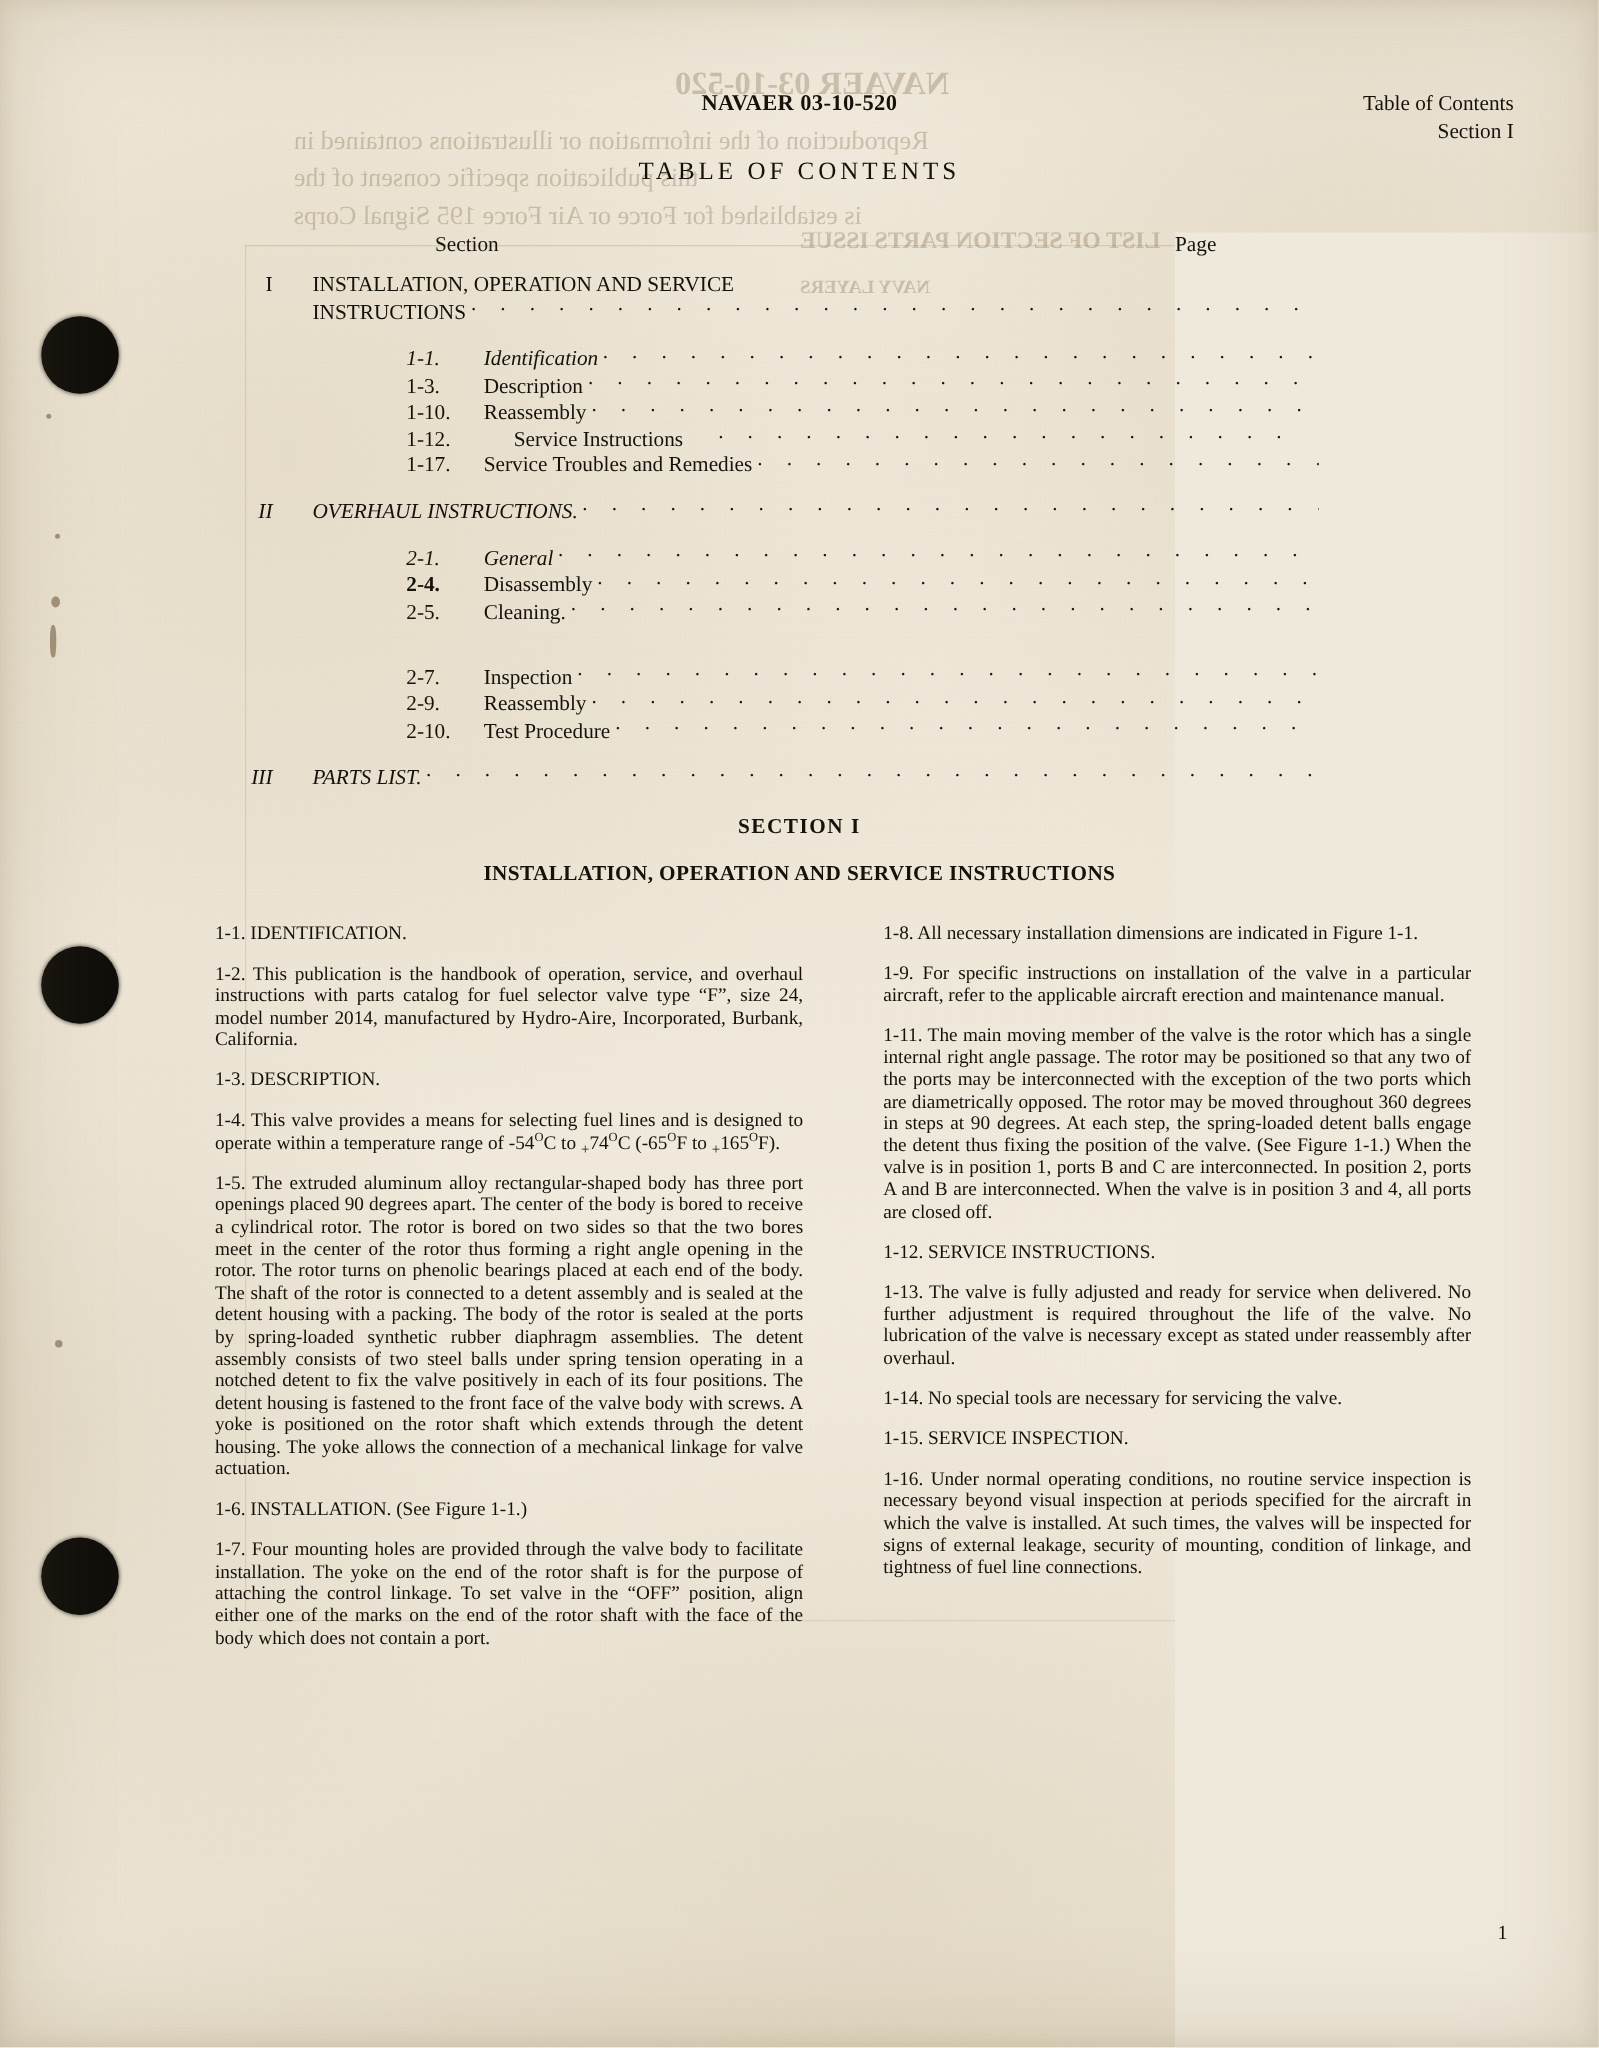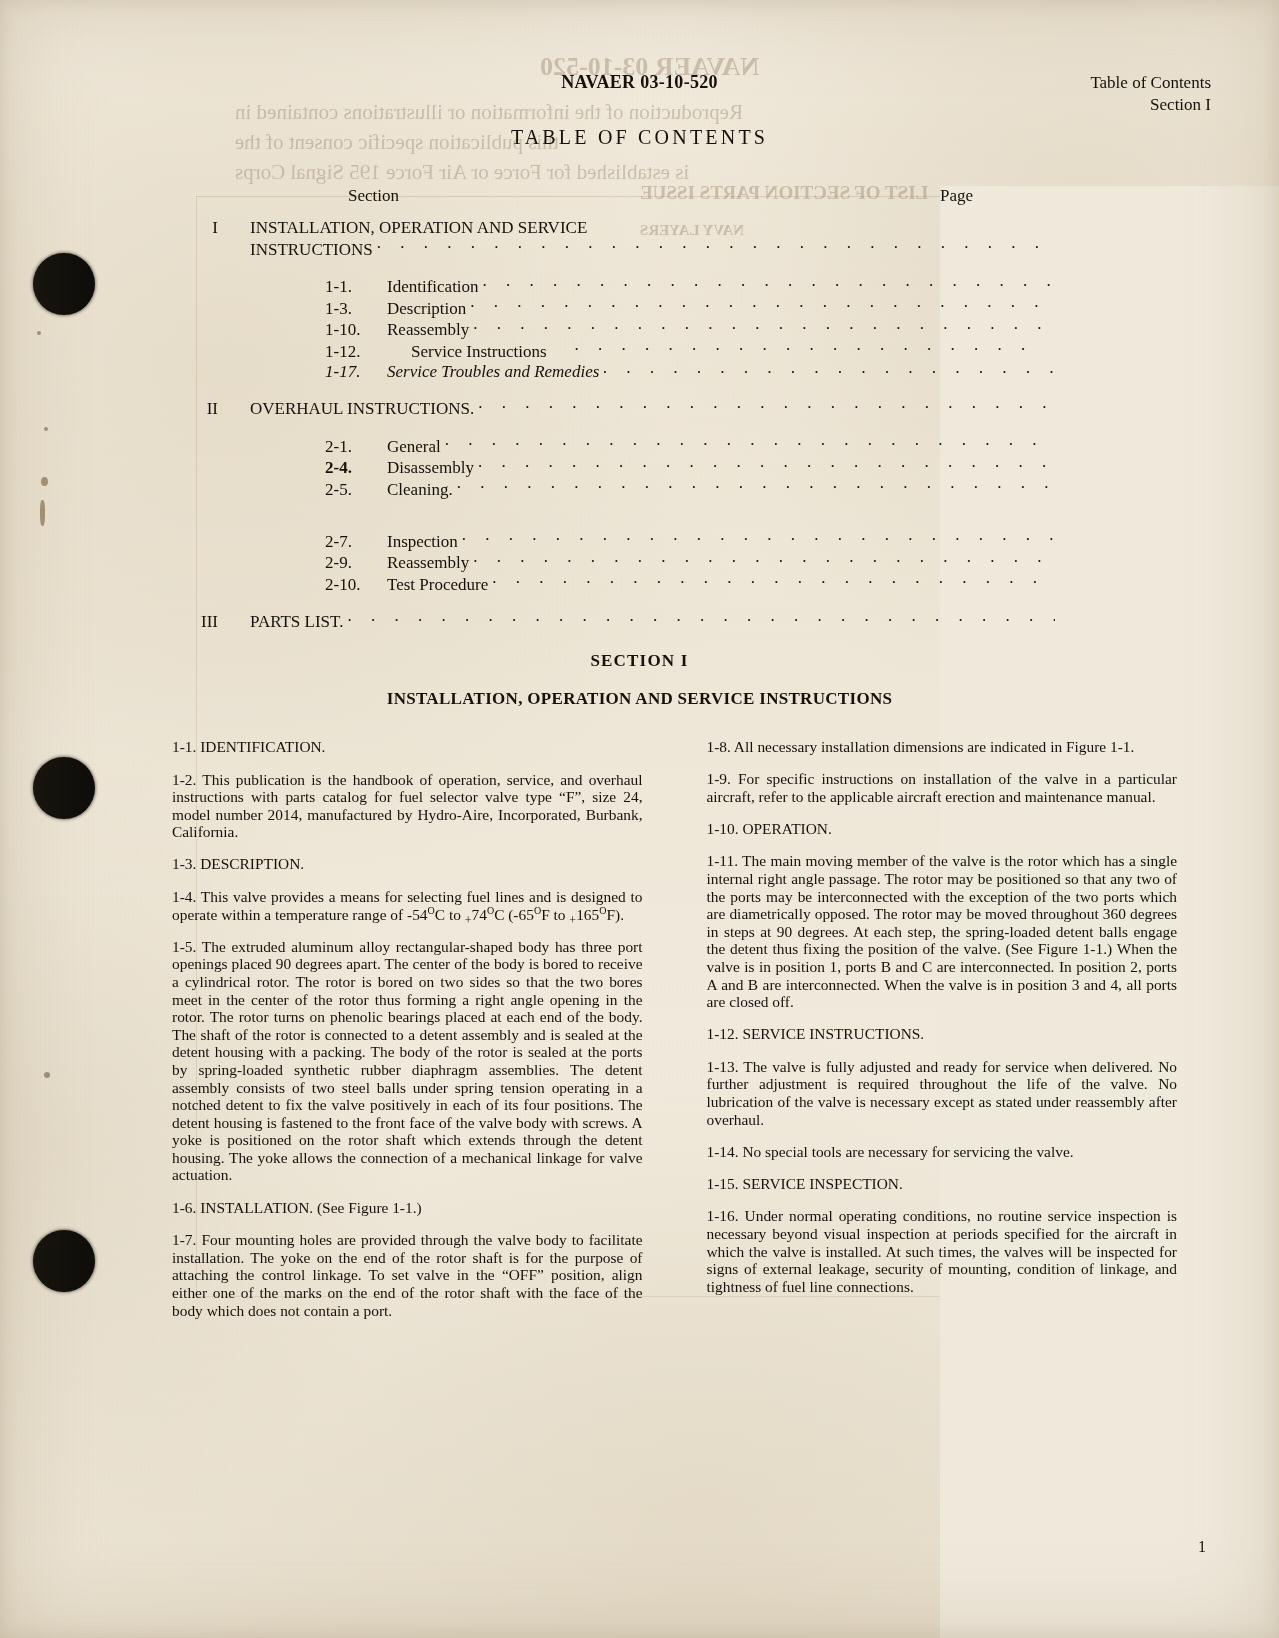--- a/index.html
+++ b/index.html
@@ -107,21 +107,21 @@
     left: 175px;
     top: 218px;
     width: 940px;
     font-size: 17px;
   }
   .toc-row {
     display: flex;
     align-items: baseline;
     line-height: 19.6px;
   }
-  .toc-row.gap { margin-top: 16px; }
+  .toc-row.gap { margin-top: 16px; font-style: italic; }
   .rn {
     width: 75px;
     flex: 0 0 75px;
     text-align: right;
     padding-right: 32px;
     box-sizing: border-box;
   }
   .lbl { white-space: pre; }
   .leader {
     flex: 1 1 auto;
@@ -285,21 +285,21 @@
           <span class="rn"></span>
           <span style="display: flex; flex: 1 1 auto; align-items: baseline; gap: 24px;">
             <span style="width: 62px; flex: 0 0 62px; padding-left: 75px; box-sizing: content-box;">1-12.</span>
             <span class="lbl">Service Instructions</span>
             <span class="leader"></span>
             <span class="pg"></span>
           </span>
         </div>
         <div class="toc-row">
           <span class="rn"></span>
-          <span style="display: flex; flex: 1 1 auto; align-items: center; font-style: italic;">
+          <span style="display: flex; flex: 1 1 auto; align-items: flex-start;">
             <span style="width: 62px; flex: 0 0 62px; padding-left: 75px; box-sizing: content-box;">1-17.</span>
             <span class="lbl">Service Troubles and Remedies</span>
             <span class="leader"></span>
             <span class="pg"></span>
           </span>
         </div>
         <div class="toc-row gap">
           <span class="rn">II</span>
           <span style="display: flex; flex: 1 1 auto; align-items: baseline;">
             <span class="lbl">OVERHAUL INSTRUCTIONS.</span>
@@ -380,21 +380,20 @@
           <p>1-2.  This publication is the handbook of operation, service, and overhaul instructions with parts catalog for fuel selector valve type “F”, size 24, model number 2014, manufactured by Hydro-Aire, Incorporated, Burbank, California.</p>
           <p class="head">1-3.  DESCRIPTION.</p>
           <p>1-4.  This valve provides a means for selecting fuel lines and is designed to operate within a temperature range of -54<span class="deg">O</span>C to <span class="sub">+</span>74<span class="deg">O</span>C (-65<span class="deg">O</span>F to <span class="sub">+</span>165<span class="deg">O</span>F).</p>
           <p>1-5.  The extruded aluminum alloy rectangular-shaped body has three port openings placed 90 degrees apart. The center of the body is bored to receive a cylindrical rotor.  The rotor is bored on two sides so that the two bores meet in the center of the rotor thus forming a right angle opening in the rotor.  The rotor turns on phenolic bearings placed at each end of the body.  The shaft of the rotor is connected to a detent assembly and is sealed at the detent housing with a packing.  The body of the rotor is sealed at the ports by spring-loaded synthetic rubber diaphragm assemblies.  The detent assembly consists of two steel balls under spring tension operating in a notched detent to fix the valve positively in each of its four positions.  The detent housing is fastened to the front face of the valve body with screws. A yoke is positioned on the rotor shaft which extends through the detent housing.  The yoke allows the connection of a mechanical linkage for valve actuation.</p>
           <p class="head">1-6.  INSTALLATION.  (See Figure 1-1.)</p>
           <p>1-7.  Four mounting holes are provided through the valve body to facilitate installation.  The yoke on the end of the rotor shaft is for the purpose of attaching the control linkage.  To set valve in the “OFF” position, align either one of the marks on the end of the rotor shaft with the face of the body which does not contain a port.</p>
         </div>
       <div class="col" id="col-right">
           <p>1-8.  All necessary installation dimensions are indicated in Figure 1-1.</p>
           <p>1-9.  For specific instructions on installation of the valve in a particular aircraft, refer to the applicable aircraft erection and maintenance manual.</p>
-          <p class="head">1-10.  OPERATION.</p>
           <p>1-11.  The main moving member of the valve is the rotor which has a single internal right angle passage.  The rotor may be positioned so that any two of the ports may be interconnected with the exception of the two ports which are diametrically opposed.  The rotor may be moved throughout 360 degrees in steps at 90 degrees. At each step, the spring-loaded detent balls engage the detent thus fixing the position of the valve.  (See Figure 1-1.)  When the valve is in position 1, ports B and C are interconnected.  In position 2, ports A and B are interconnected.  When the valve is in position 3 and 4, all ports are closed off.</p>
           <p class="head">1-12.  SERVICE INSTRUCTIONS.</p>
           <p>1-13.  The valve is fully adjusted and ready for service when delivered.  No further adjustment is required throughout the life of the valve.  No lubrication of the valve is necessary except as stated under reassembly after overhaul.</p>
           <p>1-14.  No special tools are necessary for servicing the valve.</p>
           <p class="head">1-15.  SERVICE INSPECTION.</p>
           <p>1-16.  Under normal operating conditions, no routine service inspection is necessary beyond visual inspection at periods specified for the aircraft in which the valve is installed.  At such times, the valves will be inspected for signs of external leakage, security of mounting, condition of linkage, and tightness of fuel line connections.</p>
         </div>
     </div>
 
     <div class="folio">1</div>

